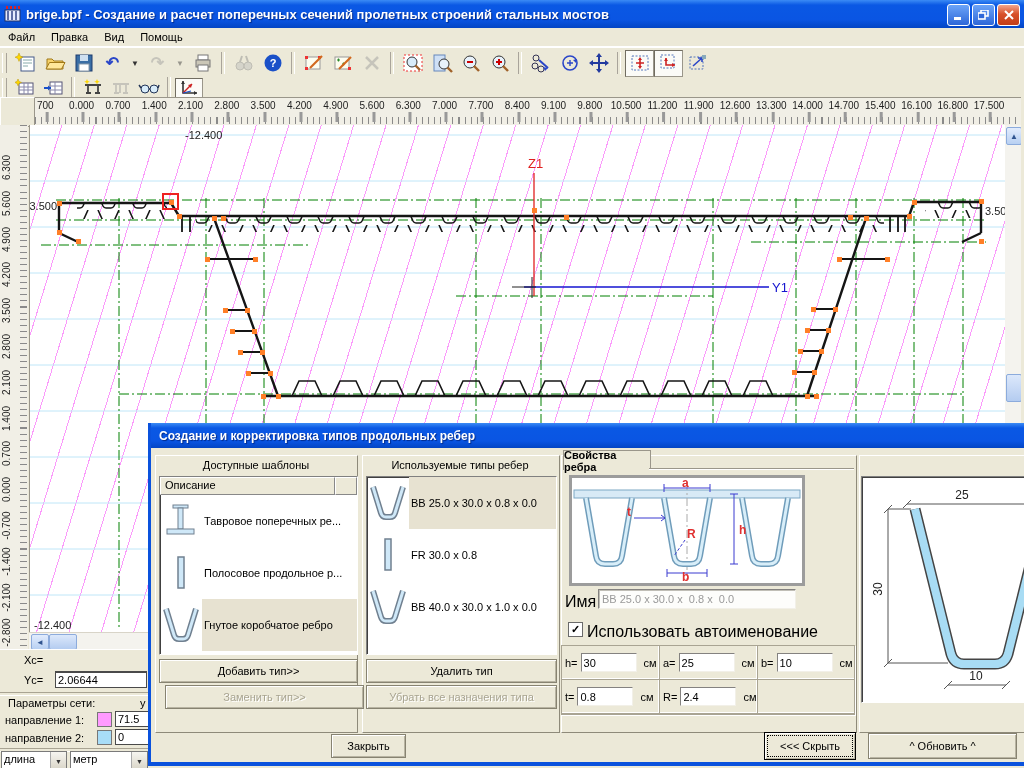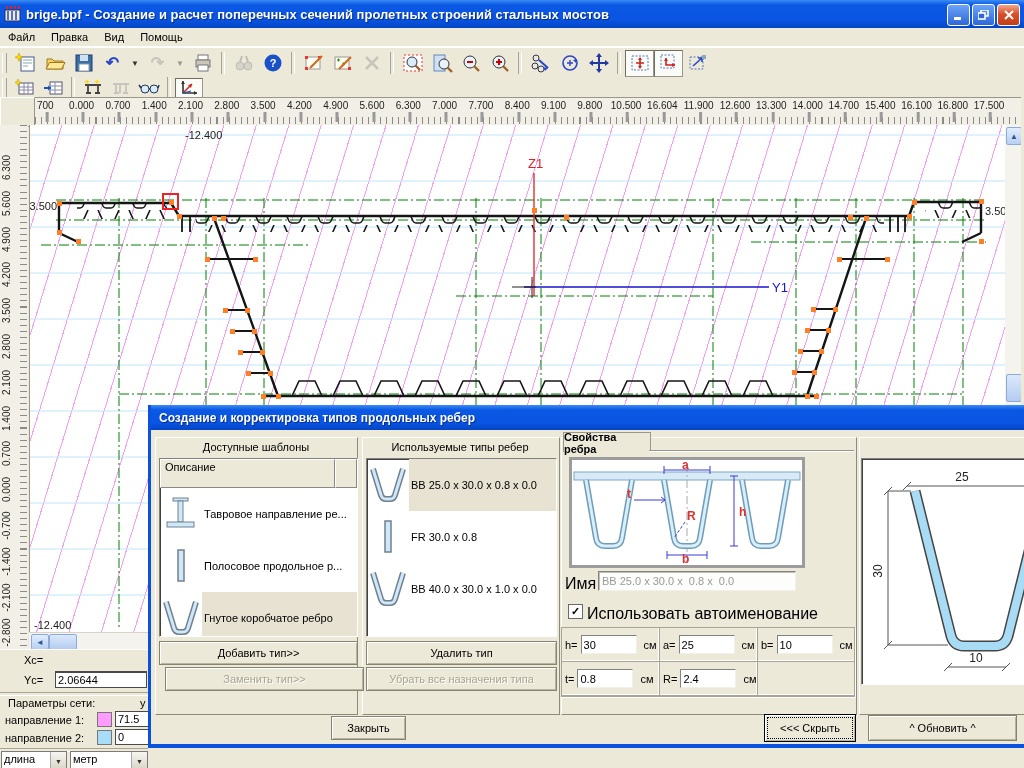--- a/index.html
+++ b/index.html
@@ -54,29 +54,29 @@
   
   .statuspanel{position:absolute;left:0;top:649px;width:148px;height:119px;background:#ece9d8;border-top:1px solid #fff;font-size:11px;z-index:3;}
   .sp-lbl{position:absolute;white-space:nowrap;}
   .sp-field{position:absolute;background:#fff;border:1px solid #4a4a4a;font-size:11px;padding:0 2px;font-family:"Liberation Sans",sans-serif;}
   .etch{position:absolute;left:0;width:148px;height:2px;border-top:1px solid #a9a493;border-bottom:1px solid #fff;}
   .swatch{position:absolute;width:13px;height:13px;border:1px solid #777;}
   .combo{position:absolute;height:18px;background:#fff;border:1px solid #7a7a7a;display:flex;}
   .combo .cval{flex:1;font-size:11px;padding:1px 2px;overflow:hidden;white-space:nowrap;}
   .combo .cbtn{width:15px;background:linear-gradient(180deg,#f6f5f0,#d8d4c6);border-left:1px solid #aaa;display:flex;align-items:center;justify-content:center;font-size:7px;color:#333;}
   
-  .dialog{position:absolute;left:148px;top:405px;width:876px;height:343px;background:#ece9d8;z-index:4;
+  .dialog{position:absolute;left:148px;top:423px;width:876px;height:343px;background:#ece9d8;z-index:4;
      border-left:3px solid #0a52dd;border-bottom:4px solid #0a52dd;box-sizing:border-box;overflow:hidden;}
   .dlg-title{position:absolute;left:0;top:0;width:876px;height:25px;
      background:linear-gradient(180deg,#3b8bf5 0%,#0a58e4 20%,#0a55e3 72%,#0345c4 100%);
      color:#fff;font-weight:bold;font-size:12px;display:flex;align-items:center;padding-left:8px;box-sizing:border-box;text-shadow:1px 1px 1px #002a8a;}
   .grp{position:absolute;border:1px solid;border-color:#fff #8e8a7a #8e8a7a #fff;}
   .dlg-head{position:absolute;font-size:11px;text-align:center;}
   .listbox{position:absolute;background:#fff;border:1px solid;border-color:#808080 #fff #fff #808080;box-shadow:inset 1px 1px 0 #404040;overflow:hidden;}
-  .lhdr{height:29px;display:flex;background:#ece9d8;font-size:11px;justify-content:space-between;}
+  .lhdr{height:18px;display:flex;background:#ece9d8;font-size:11px;justify-content:space-between;}
   .lhdr .hcell{border:1px solid;border-color:#fff #888 #888 #fff;padding:1px 4px;box-sizing:border-box;}
   .lrow{display:flex;align-items:center;height:52px;}
   .licon{width:42px;height:44px;flex:none;display:flex;align-items:center;justify-content:center;}
   .licon svg{width:38px;height:38px;}
   .llbl{flex:1;font-size:11px;padding:14px 2px;align-self:stretch;display:flex;align-items:center;}
   .lrow.sel .llbl{background:#e7e2d1;}
   .btn{position:absolute;background:#ece9d8;border:1px solid #878371;box-shadow:inset 1px 1px 0 #fff,inset -1px -1px 0 #b8b4a2;font-size:11px;font-family:"Liberation Sans",sans-serif;display:flex;align-items:center;justify-content:center;}
   .btn.disabled{color:#a8a490;text-shadow:1px 1px 0 #fff;}
   .btn.default{border:1px solid #000;outline:1px dotted #000;outline-offset:-4px;}
   .tab{position:absolute;background:#ece9d8;border:1px solid #9a968a;border-bottom:none;font-size:11px;font-weight:bold;display:flex;align-items:center;justify-content:center;}
@@ -363,21 +363,21 @@
       <span class="hlbl" style="left: 264.4px;">4.200</span>
       <span class="hlbl" style="left: 300.7px;">4.900</span>
       <span class="hlbl" style="left: 337px;">5.600</span>
       <span class="hlbl" style="left: 373.3px;">6.300</span>
       <span class="hlbl" style="left: 409.6px;">7.000</span>
       <span class="hlbl" style="left: 445.9px;">7.700</span>
       <span class="hlbl" style="left: 482.2px;">8.400</span>
       <span class="hlbl" style="left: 518.5px;">9.100</span>
       <span class="hlbl" style="left: 554.8px;">9.800</span>
       <span class="hlbl" style="left: 591.1px;">10.500</span>
-      <span class="hlbl" style="left: 627.4px;">16.604</span>
+      <span class="hlbl" style="left: 627.4px;">11.200</span>
       <span class="hlbl" style="left: 663.7px;">11.900</span>
       <span class="hlbl" style="left: 700px;">12.600</span>
       <span class="hlbl" style="left: 736.3px;">13.300</span>
       <span class="hlbl" style="left: 772.6px;">14.000</span>
       <span class="hlbl" style="left: 808.9px;">14.700</span>
       <span class="hlbl" style="left: 845.2px;">15.400</span>
       <span class="hlbl" style="left: 881.5px;">16.100</span>
       <span class="hlbl" style="left: 917.8px;">16.800</span>
       <span class="hlbl" style="left: 954.1px;">17.500</span>
     </div>
@@ -491,21 +491,21 @@
         <span class="hcell" style="flex:1;">Описание</span>
         <span class="hcell" style="width:22px;"></span>
       </div>
       <div id="tmplRows">
           <div class="lrow">
             <span class="licon">
               <svg viewBox="0 0 38 38">
                 <use href="#rib-tee-icon"></use>
               </svg>
             </span>
-            <span class="llbl">Тавровое направление ре...</span>
+            <span class="llbl">Тавровое поперечных ре...</span>
           </div>
           <div class="lrow">
             <span class="licon">
               <svg viewBox="0 0 38 38">
                 <use href="#rib-flat-icon"></use>
               </svg>
             </span>
             <span class="llbl">Полосовое продольное р...</span>
           </div>
           <div class="lrow sel">

